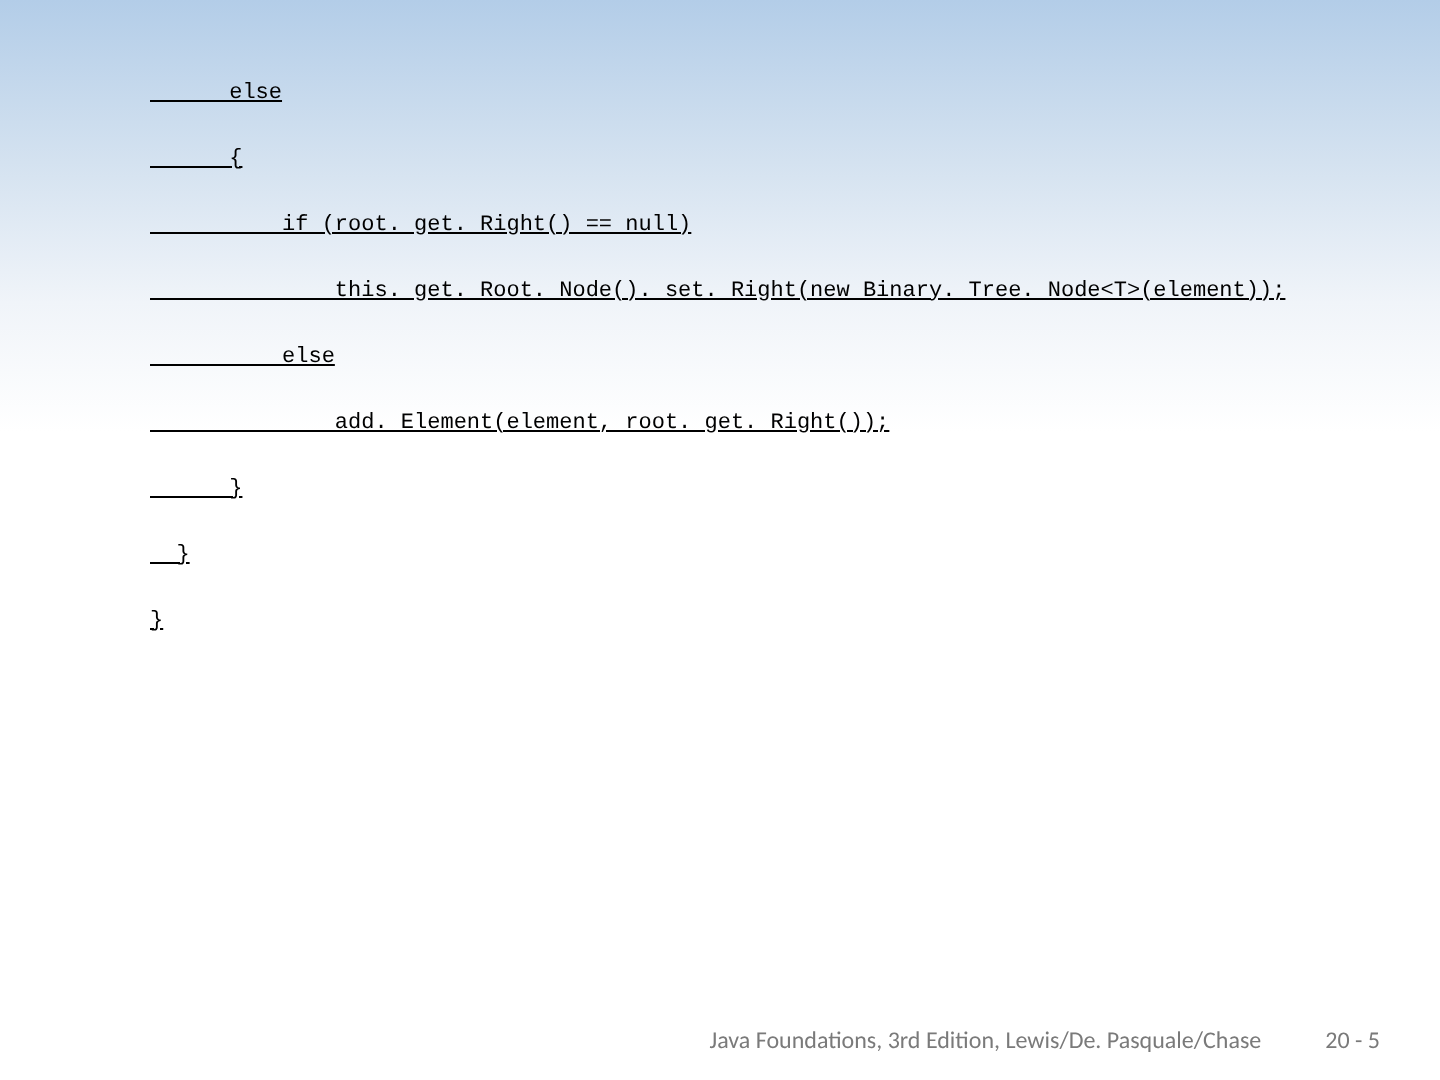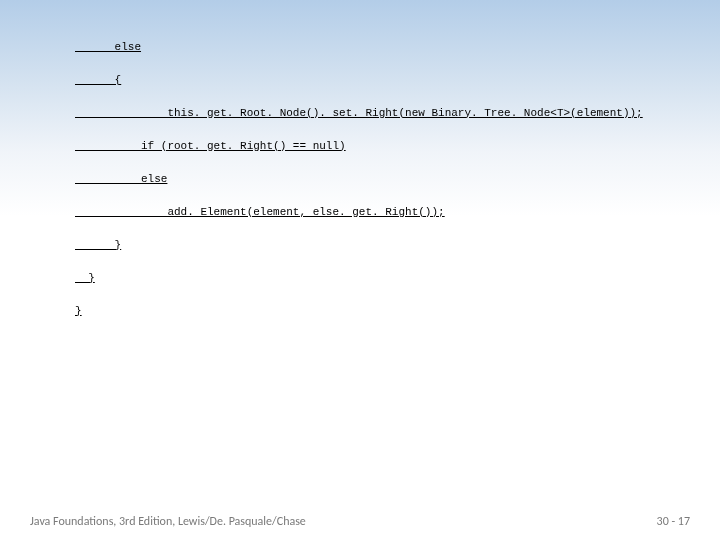--- a/index.html
+++ b/index.html
@@ -18,37 +18,38 @@
     line-height: 1.5;
     white-space: pre;
     text-decoration: underline;
   }
   .footer {
     position: absolute;
     bottom: 12px;
     left: 30px;
     right: 30px;
     display: flex;
-    justify-content: space-between;
+    justify-content: flex-end;
     font-family: Calibri, Arial, sans-serif;
     font-size: 12px;
     color: #7a7a7a;
+    gap: 32px;
   }
 </style>
 </head>
 <body>
 
 <div class="code-block">
 <div>      else</div>
 <div>      {</div>
+<div>          if (root. get. Right() == null)</div>
 <div>              this. get. Root. Node(). set. Right(new Binary. Tree. Node&lt;T&gt;(element));</div>
-<div>          if (root. get. Right() == null)</div>
 <div>          else</div>
-<div>              add. Element(element, else. get. Right());</div>
+<div>              add. Element(element, root. get. Right());</div>
 <div>      }</div>
 <div>  }</div>
 <div>}</div>
 </div>
 
 <div class="footer">
   <span>Java Foundations, 3rd Edition, Lewis/De. Pasquale/Chase</span>
-  <span>30 - 17</span>
+  <span>20 - 5</span>
 </div>
 
 </body></html>

